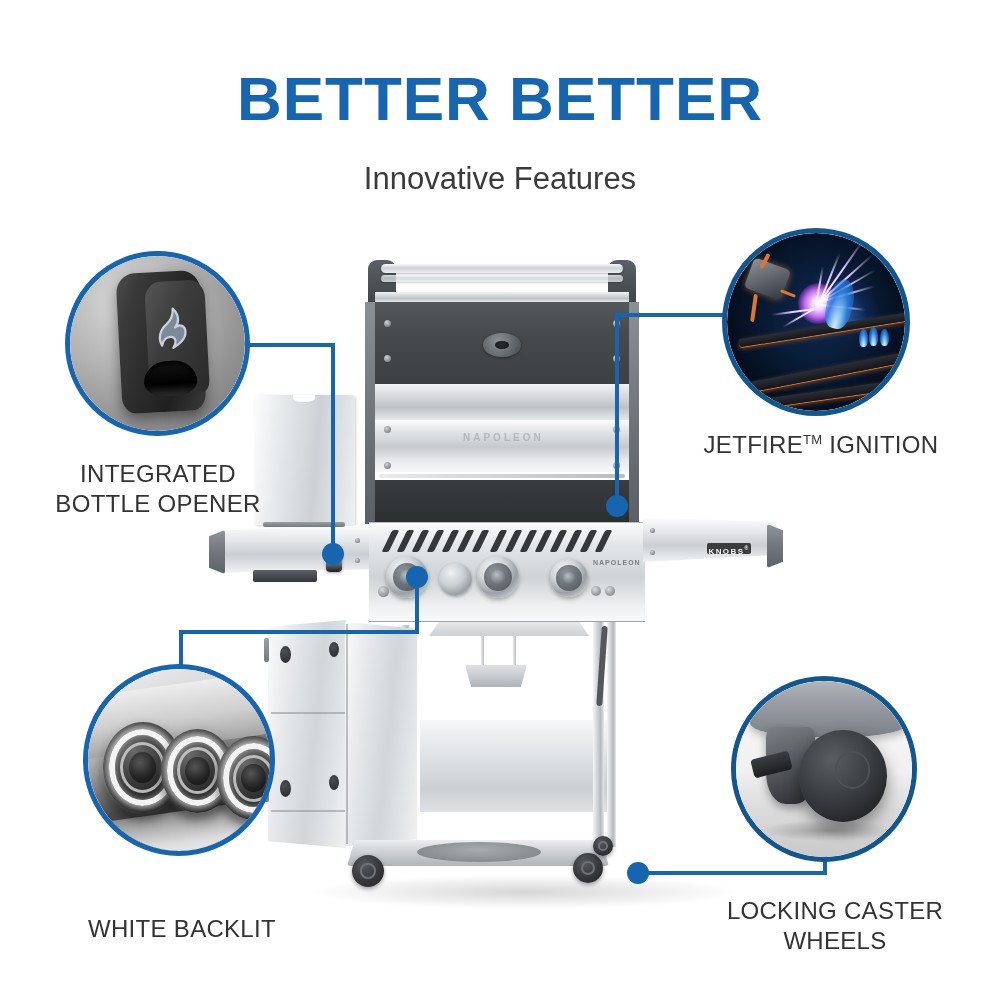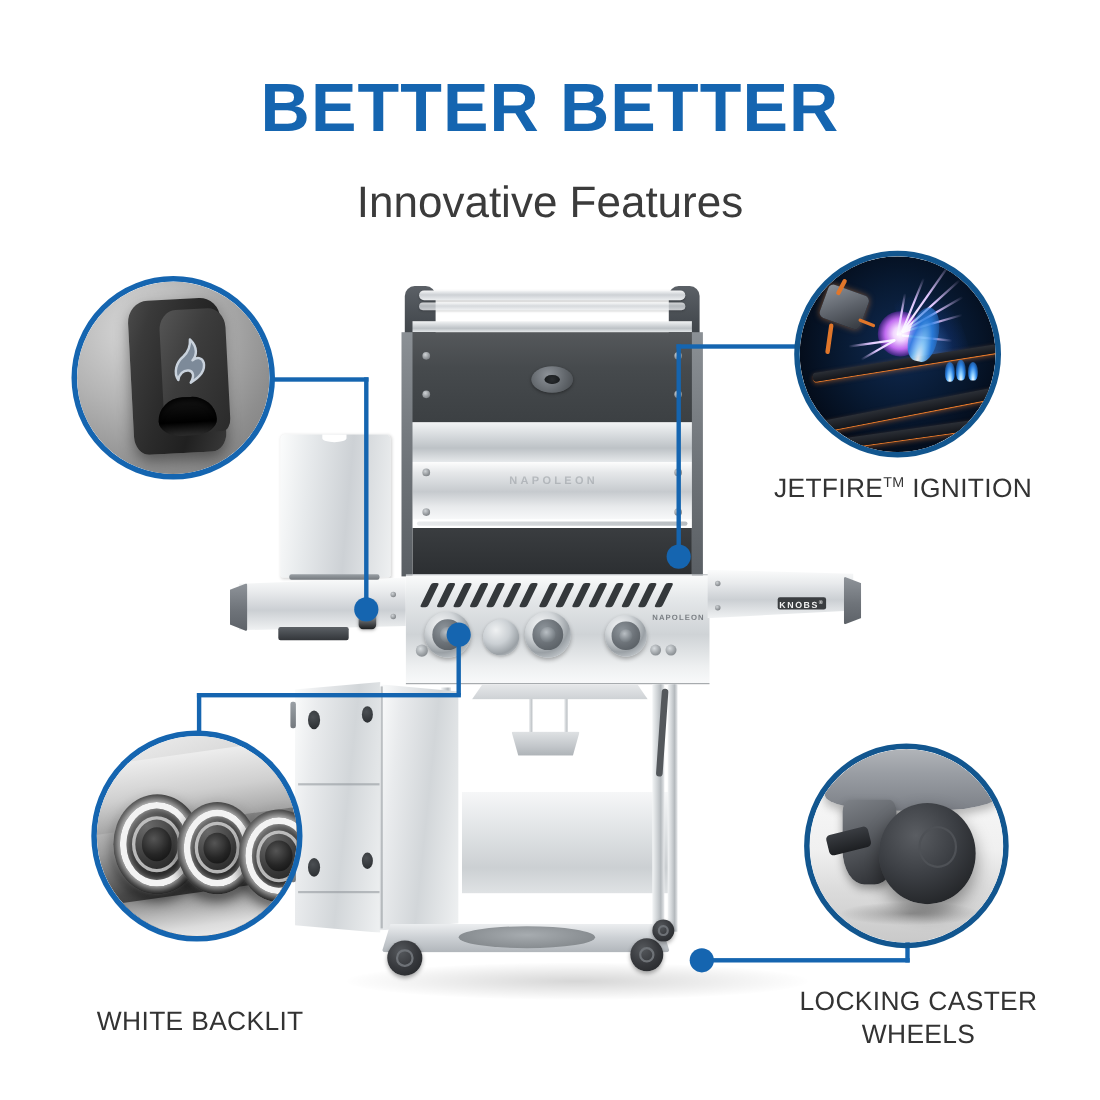--- a/index.html
+++ b/index.html
@@ -7,21 +7,21 @@
   #stage{position:relative;width:1000px;height:1000px;background:#ffffff;}
 
   
   .title{
     position:absolute;left:0;top:68px;width:1000px;text-align:center;
     font-size:62px;font-weight:bold;letter-spacing:1px;color:#1565b0;
     font-family:"Liberation Sans",sans-serif;line-height:1;
   }
   .subtitle{
     position:absolute;left:0;top:160px;width:1000px;text-align:center;
-    font-size:40px;font-weight:normal;color:#3b3b3b;
+    font-size:31px;font-weight:normal;color:#3b3b3b;
     font-family:"Liberation Sans",sans-serif;line-height:1.2;
   }
 
   
   .label{
     position:absolute;text-align:center;color:#333333;
     font-size:24px;font-weight:normal;line-height:1.25;letter-spacing:.3px;
     font-family:"Liberation Sans",sans-serif;text-transform:uppercase;
   }
   .label sup{font-size:13px;vertical-align:super;line-height:0;}
@@ -367,20 +367,24 @@
       <div class="bo-face"></div>
       <div class="bo-flame">
         <svg viewBox="0 0 40 44" width="100%" height="100%">
           <path d="M22 1 C29 9 27 16 23 20 C27 17 32 18 33 23 C34 30 28 36 20 40
                    C24 34 23 30 19 29 C14 28 10 32 9 37 C5 30 8 21 15 16 C20 12 22 7 22 1 Z" fill="#7d8a99" stroke="#c9d2dc" stroke-width="2.2" stroke-linejoin="round"></path>
         </svg>
       </div>
       <div class="bo-mouth"></div>
     </div>
   </div>
+  <div class="label" style="left:28px;top:459px;width:260px;">
+    <div>INTEGRATED</div>
+    <div>BOTTLE OPENER</div>
+  </div>
 
   <div class="circle navy" style="left:722px;top:228px;width:188px;height:188px;">
     <div class="inner">
       <div class="jf-bg"></div>
       <div class="jf-glow"></div>
 
       <div class="jf-tube" style="left:6%;top:52%;width:95%;height:8px;transform:rotate(-9deg);border-radius:3px;"></div>
       <div class="jf-tube" style="left:4%;top:76%;width:100%;height:10px;transform:rotate(-11deg);border-radius:4px;"></div>
       <div class="jf-tube" style="left:10%;top:88%;width:92%;height:9px;transform:rotate(-8deg);border-radius:4px;"></div>
 

